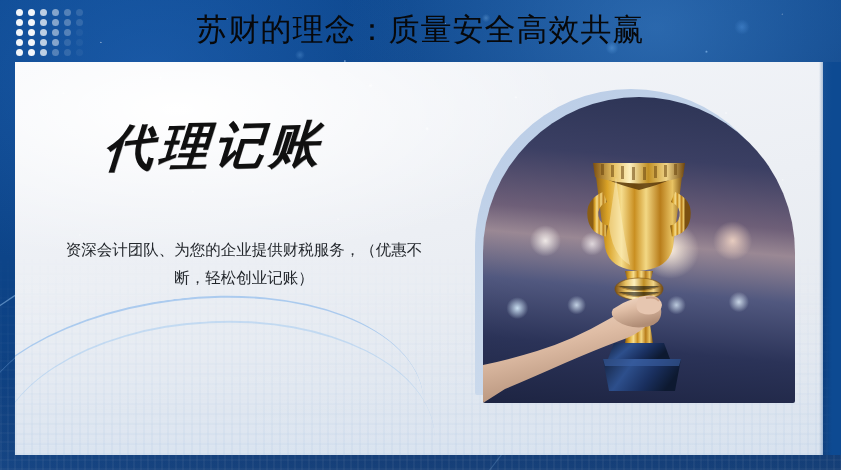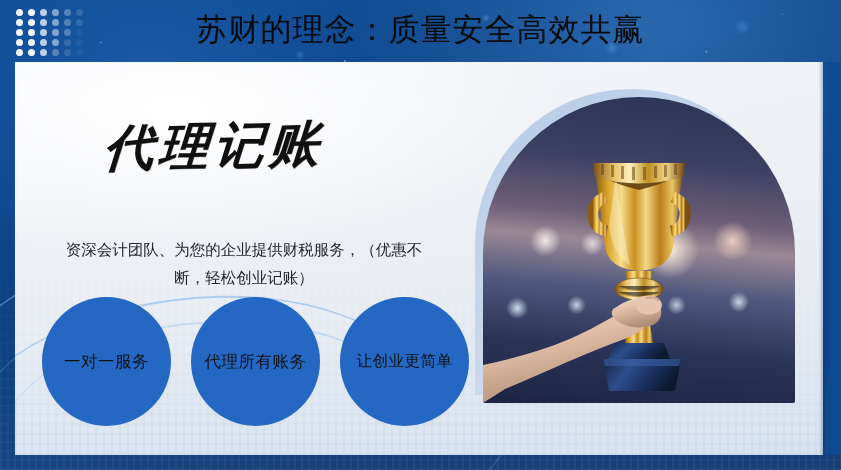--- a/index.html
+++ b/index.html
@@ -309,31 +309,20 @@
     <div class="card-snow"></div>
     <div class="card-city"></div>
     <div class="card-arc"></div>
     <div class="card-arc2"></div>
   </div>
 
   <div class="brush-title">代理记账</div>
 
   <div class="lead">资深会计团队、为您的企业提供财税服务，（优惠不断，轻松创业记账）</div>
 
-  <div class="bubbles">
-    <div class="bubble b0" style="background: rgb(37, 104, 196);">
-      <span>一对一服务</span>
-    </div>
-    <div class="bubble b1" style="background: rgb(37, 104, 196);">
-      <span>代理所有账务</span>
-    </div>
-    <div class="bubble b2" style="background: rgb(37, 104, 196);">
-      <span>让创业更简单</span>
-    </div>
-  </div>
 
   <div class="arch-wrap">
     <div class="arch-shadow"></div>
     <div class="arch-photo">
       <svg class="cup" width="312" height="306" viewBox="0 0 312 306">
         <defs>
           <linearGradient id="goldCup" x1="0" y1="0" x2="1" y2="0">
             <stop offset="0%" stop-color="#8a5d14"></stop>
             <stop offset="14%" stop-color="#d9a227"></stop>
             <stop offset="30%" stop-color="#f6dd8e"></stop>

